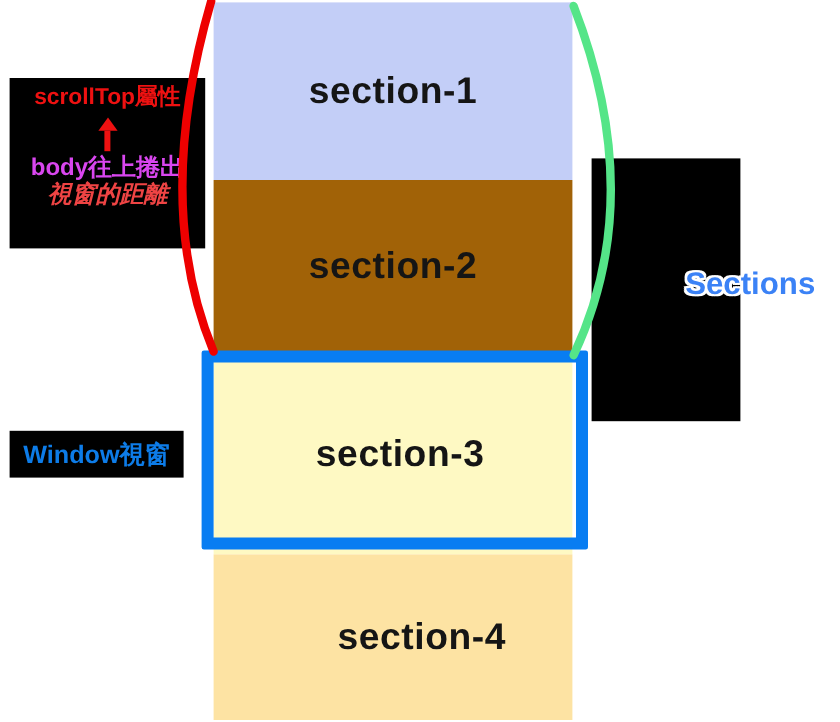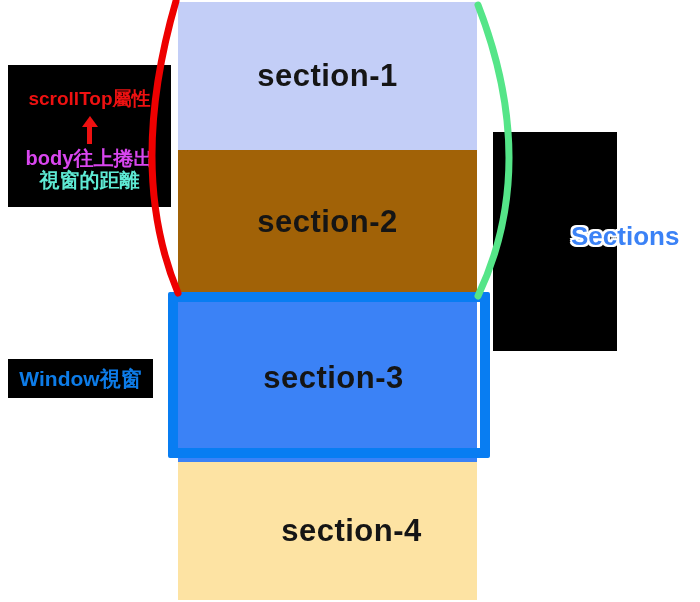--- a/index.html
+++ b/index.html
@@ -22,21 +22,21 @@
   #window-frame{
     position:absolute;left:168px;top:292px;width:322px;height:166px;
     border:10px solid #087df2;box-sizing:border-box;background:transparent;
     z-index:3;border-radius:2px;
   }
 
   
   #scrolltop-box{
     position:absolute;left:8px;top:65px;width:163px;height:142px;
     background:#000;z-index:4;display:flex;flex-direction:column;
-    align-items:center;padding-top:21px;box-sizing:border-box;
+    align-items:center;padding-top:3px;box-sizing:border-box;
   }
   .red-line1{font-size:19px;font-weight:bold;white-space:nowrap;}
   .red-line{font-size:20px;font-weight:bold;white-space:nowrap;line-height:22px;}
   .up-arrow{margin:4px 0 3px 0;display:flex;flex-direction:column;align-items:center;}
   .up-arrow .head{
     width:0;height:0;border-left:8px solid transparent;
     border-right:8px solid transparent;border-bottom:11px solid #ee1111;
   }
   .up-arrow .stem{width:5px;height:17px;background:#ee1111;}
 
@@ -68,41 +68,41 @@
 
 <div id="canvas">
 
   <div class="sections">
     <div class="section sec1" style="background-color: rgb(195, 206, 247);">
       <span>section-1</span>
     </div>
     <div class="section sec2" style="background-color: #a16207;">
       <span>section-2</span>
     </div>
-    <div class="section sec3" style="background-color: #3b82f6; padding-left: 12px;">
+    <div class="section sec3" style="background-color: #fef9c3; padding-left: 12px;">
       <span>section-3</span>
     </div>
     <div class="section sec4" style="background-color: rgb(253, 227, 163);">
       <span>section-4</span>
     </div>
   </div>
 
   <div id="right-box" style="background-color: rgb(0, 0, 0);"></div>
   <div id="right-label">Sections</div>
 
   <div id="window-frame" style="border-color: rgb(8, 125, 242);"></div>
 
   <div id="scrolltop-box" style="background-color: rgb(0, 0, 0);">
     <div class="red-line1" style="color: rgb(238, 17, 17);">scrollTop屬性</div>
     <div class="up-arrow">
       <div class="head"></div>
       <div class="stem"></div>
     </div>
     <div class="red-line" style="color: #d946ef;">body往上捲出</div>
-    <div class="red-line" style="color: #5eead4;">視窗的距離</div>
+    <div class="red-line" style="color: #ef4444; font-style: italic;">視窗的距離</div>
   </div>
 
   <div id="window-label-box">
     <span class="txt" style="color: rgb(13, 124, 232);">Window視窗</span>
   </div>
 
   <svg id="arcs" width="700" height="602" viewBox="0 0 700 602">
     <path d="M 176 1 Q 127 170 178 293" fill="none" stroke-width="7" stroke-linecap="round" stroke="#ee0000"></path>
     <path d="M 478 5 Q 540 165 478 296" fill="none" stroke-width="7" stroke-linecap="round" stroke="#55e588"></path>
   </svg>

